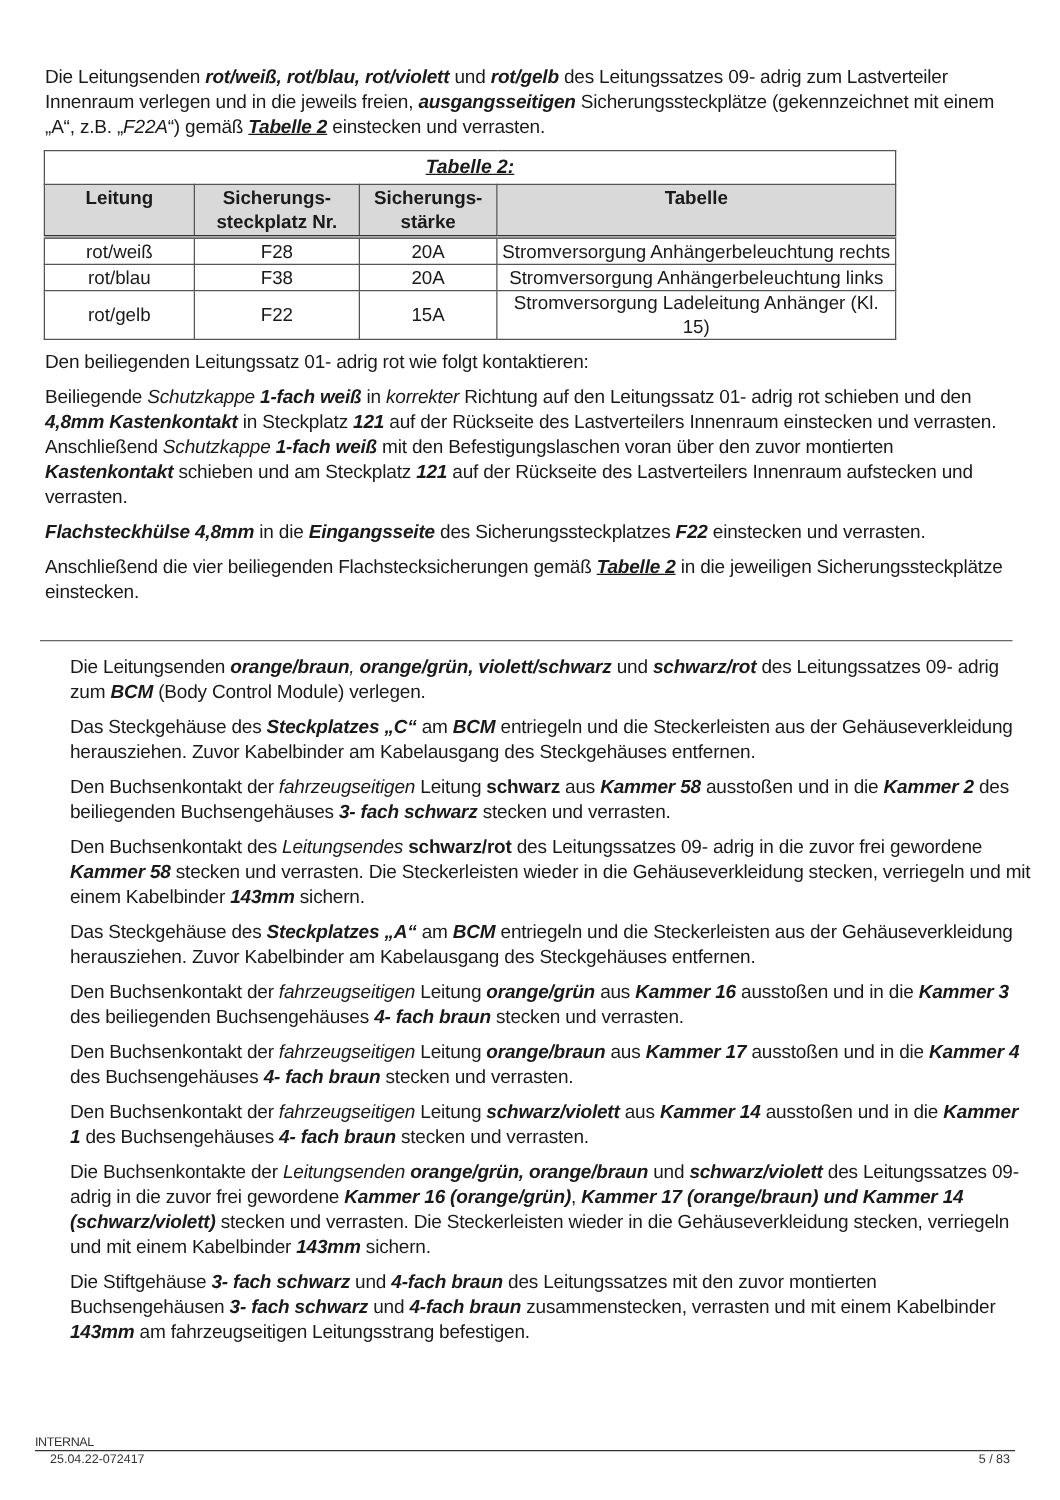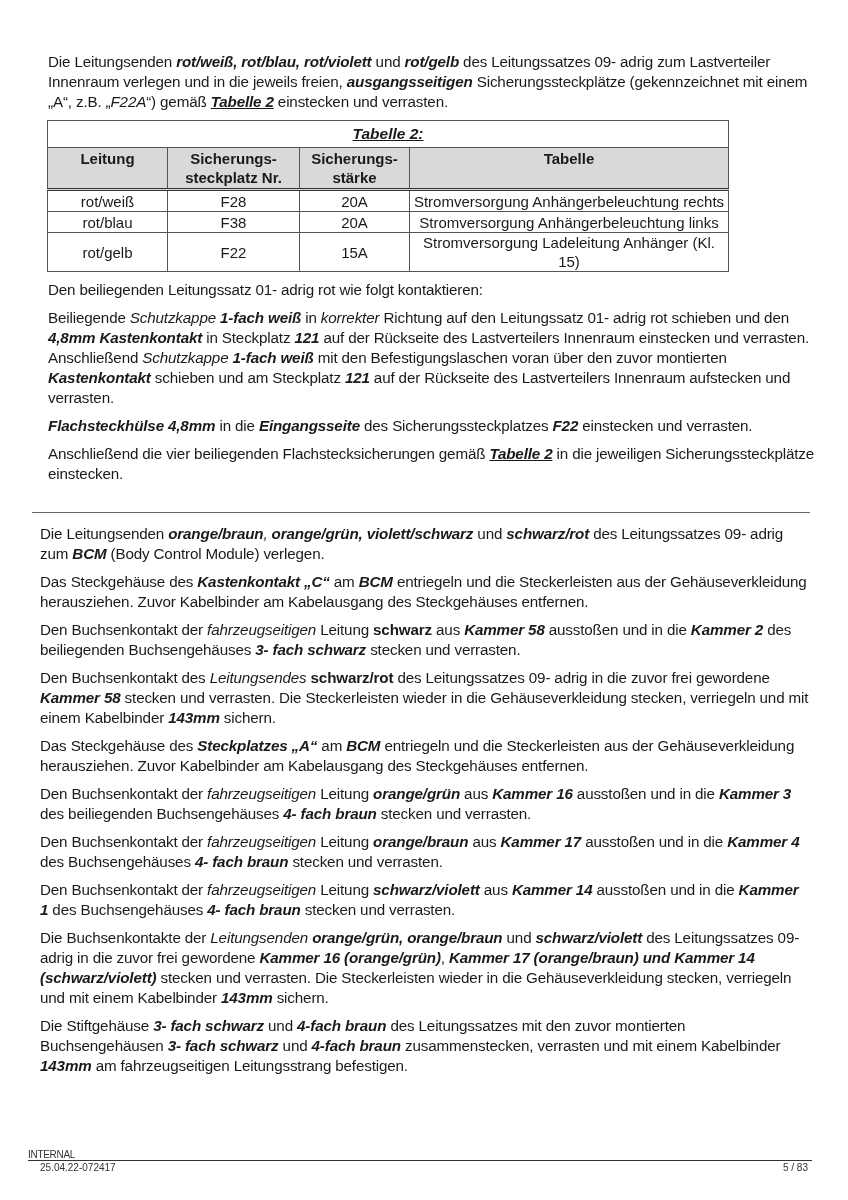--- a/index.html
+++ b/index.html
@@ -1,33 +1,33 @@
 <!DOCTYPE html>
 <html><head>
 <meta charset="utf-8">
 <style>
   html, body { margin: 0; padding: 0; background: #ffffff; }
   body { width: 848px; height: 1200px; position: relative; overflow: hidden;
          font-family: "Liberation Sans", sans-serif; color: #1a1a1a; }
-  .page { position: absolute; left: 48px; top: 52px; width: 770px; }
+  .page { position: absolute; left: 36px; top: 52px; width: 770px; }
   p { margin: 0 0 8px 0; font-size: 15.2px; line-height: 20px; letter-spacing: -0.15px; }
 
   table.t2 { border-collapse: collapse; width: 682px; margin: 3px 0 8px -1px; font-size: 15px; }
   table.t2 td, table.t2 th { border: 1px solid #555; padding: 0 4px; text-align: center; }
   table.t2 .title-cell { font-weight: bold; font-style: italic; text-decoration: underline;
         font-size: 15.5px; height: 26px; background: #fff; font-weight: bold; }
   table.t2 th { background: #d9d9d9; font-weight: bold; line-height: 19px; vertical-align: top;
         padding-top: 1px; padding-bottom: 1px; }
   table.t2 tr.head th { border-bottom: 3px double #333; }
   table.t2 td.cell { font-weight: normal; line-height: 19px; height: 20px; padding: 0 2px; }
   .col1 { width: 111px; } .col2 { width: 123px; } .col3 { width: 101px; }
 
   .divider { position: absolute; left: 32px; width: 778px; top: 512px; height: 0;
              border-top: 1px solid #666; }
-  .section2 { position: absolute; left: 40px; top: 524px; width: 770px; }
+  .section2 { position: absolute; left: 56px; top: 524px; width: 770px; }
 
   .footer-line { position: absolute; left: 28px; top: 1160px; width: 784px; border-top: 1px solid #333; }
   .footer-internal { position: absolute; left: 28px; top: 1149px; font-size: 10px; color: #333; letter-spacing: -0.3px; }
   .footer-id { position: absolute; left: 40px; top: 1162px; font-size: 10px; color: #333; }
   .footer-page { position: absolute; right: 40px; top: 1162px; font-size: 10px; color: #333; }
 </style>
 </head>
 <body>
 
 <div class="page">
@@ -72,21 +72,21 @@
       <p><span>Beiliegende </span><span style="font-style: italic;">Schutzkappe</span><span> </span><span style="font-weight: bold; font-style: italic;">1-fach weiß</span><span> in </span><span style="font-style: italic;">korrekter</span><span> Richtung auf den Leitungssatz 01- adrig rot schieben und den </span><span style="font-weight: bold; font-style: italic;">4,8mm Kastenkontakt</span><span> in Steckplatz </span><span style="font-weight: bold; font-style: italic;">121</span><span> auf der Rückseite des Lastverteilers Innenraum einstecken und verrasten. Anschließend </span><span style="font-style: italic;">Schutzkappe</span><span> </span><span style="font-weight: bold; font-style: italic;">1-fach weiß</span><span> mit den Befestigungslaschen voran über den zuvor montierten </span><span style="font-weight: bold; font-style: italic;">Kastenkontakt</span><span> schieben und am Steckplatz </span><span style="font-weight: bold; font-style: italic;">121</span><span> auf der Rückseite des Lastverteilers Innenraum aufstecken und verrasten.</span></p>
       <p><span style="font-weight: bold; font-style: italic;">Flachsteckhülse 4,8mm</span><span> in die </span><span style="font-weight: bold; font-style: italic;">Eingangsseite</span><span> des Sicherungssteckplatzes </span><span style="font-weight: bold; font-style: italic;">F22</span><span> einstecken und verrasten.</span></p>
       <p><span>Anschließend die vier beiliegenden Flachstecksicherungen gemäß </span><span style="font-weight: bold; font-style: italic; text-decoration: underline;">Tabelle 2</span><span> in die jeweiligen Sicherungssteckplätze einstecken.</span></p>
     </div>
 </div>
 
 <div class="divider"></div>
 
 <div class="section2" id="s2-paras">
     <p><span>Die Leitungsenden </span><span style="font-weight: bold; font-style: italic;">orange/braun</span><span style="font-style: italic;">, </span><span style="font-weight: bold; font-style: italic;">orange/grün, violett/schwarz</span><span> und </span><span style="font-weight: bold; font-style: italic;">schwarz/rot</span><span> des Leitungssatzes 09- adrig zum </span><span style="font-weight: bold; font-style: italic;">BCM</span><span> (Body Control Module) verlegen.</span></p>
-    <p><span>Das Steckgehäuse des </span><span style="font-weight: bold; font-style: italic;">Kastenkontakt „C“</span><span> am </span><span style="font-weight: bold; font-style: italic;">BCM</span><span> entriegeln und die Steckerleisten aus der Gehäuseverkleidung herausziehen. Zuvor Kabelbinder am Kabelausgang des Steckgehäuses entfernen.</span></p>
+    <p><span>Das Steckgehäuse des </span><span style="font-weight: bold; font-style: italic;">Steckplatzes „C“</span><span> am </span><span style="font-weight: bold; font-style: italic;">BCM</span><span> entriegeln und die Steckerleisten aus der Gehäuseverkleidung herausziehen. Zuvor Kabelbinder am Kabelausgang des Steckgehäuses entfernen.</span></p>
     <p><span>Den Buchsenkontakt der </span><span style="font-style: italic;">fahrzeugseitigen</span><span> Leitung </span><span style="font-weight: bold;">schwarz</span><span> aus </span><span style="font-weight: bold; font-style: italic;">Kammer 58</span><span> ausstoßen und in die </span><span style="font-weight: bold; font-style: italic;">Kammer 2</span><span> des beiliegenden Buchsengehäuses </span><span style="font-weight: bold; font-style: italic;">3- fach schwarz</span><span> stecken und verrasten.</span></p>
     <p><span>Den Buchsenkontakt des </span><span style="font-style: italic;">Leitungsendes</span><span> </span><span style="font-weight: bold;">schwarz/rot</span><span> des Leitungssatzes 09- adrig in die zuvor frei gewordene </span><span style="font-weight: bold; font-style: italic;">Kammer 58</span><span> stecken und verrasten. Die Steckerleisten wieder in die Gehäuseverkleidung stecken, verriegeln und mit einem Kabelbinder </span><span style="font-weight: bold; font-style: italic;">143mm</span><span> sichern.</span></p>
     <p><span>Das Steckgehäuse des </span><span style="font-weight: bold; font-style: italic;">Steckplatzes „A“</span><span> am </span><span style="font-weight: bold; font-style: italic;">BCM</span><span> entriegeln und die Steckerleisten aus der Gehäuseverkleidung herausziehen. Zuvor Kabelbinder am Kabelausgang des Steckgehäuses entfernen.</span></p>
     <p><span>Den Buchsenkontakt der </span><span style="font-style: italic;">fahrzeugseitigen</span><span> Leitung </span><span style="font-weight: bold; font-style: italic;">orange/grün</span><span> aus </span><span style="font-weight: bold; font-style: italic;">Kammer 16</span><span> ausstoßen und in die </span><span style="font-weight: bold; font-style: italic;">Kammer 3</span><span> des beiliegenden Buchsengehäuses </span><span style="font-weight: bold; font-style: italic;">4- fach braun</span><span> stecken und verrasten.</span></p>
     <p><span>Den Buchsenkontakt der </span><span style="font-style: italic;">fahrzeugseitigen</span><span> Leitung </span><span style="font-weight: bold; font-style: italic;">orange/braun</span><span> aus </span><span style="font-weight: bold; font-style: italic;">Kammer 17</span><span> ausstoßen und in die </span><span style="font-weight: bold; font-style: italic;">Kammer 4</span><span> des Buchsengehäuses </span><span style="font-weight: bold; font-style: italic;">4- fach braun</span><span> stecken und verrasten.</span></p>
     <p><span>Den Buchsenkontakt der </span><span style="font-style: italic;">fahrzeugseitigen</span><span> Leitung </span><span style="font-weight: bold; font-style: italic;">schwarz/violett</span><span> aus </span><span style="font-weight: bold; font-style: italic;">Kammer 14</span><span> ausstoßen und in die </span><span style="font-weight: bold; font-style: italic;">Kammer 1</span><span> des Buchsengehäuses </span><span style="font-weight: bold; font-style: italic;">4- fach braun</span><span> stecken und verrasten.</span></p>
     <p><span>Die Buchsenkontakte der </span><span style="font-style: italic;">Leitungsenden</span><span> </span><span style="font-weight: bold; font-style: italic;">orange/grün, orange/braun</span><span> und </span><span style="font-weight: bold; font-style: italic;">schwarz/violett</span><span> des Leitungssatzes 09- adrig in die zuvor frei gewordene </span><span style="font-weight: bold; font-style: italic;">Kammer 16 (orange/grün)</span><span>, </span><span style="font-weight: bold; font-style: italic;">Kammer 17 (orange/braun) und Kammer 14 (schwarz/violett)</span><span> stecken und verrasten. Die Steckerleisten wieder in die Gehäuseverkleidung stecken, verriegeln und mit einem Kabelbinder </span><span style="font-weight: bold; font-style: italic;">143mm</span><span> sichern.</span></p>
     <p><span>Die Stiftgehäuse </span><span style="font-weight: bold; font-style: italic;">3- fach schwarz</span><span> und </span><span style="font-weight: bold; font-style: italic;">4-fach braun</span><span> des Leitungssatzes mit den zuvor montierten Buchsengehäusen </span><span style="font-weight: bold; font-style: italic;">3- fach schwarz</span><span> und </span><span style="font-weight: bold; font-style: italic;">4-fach braun</span><span> zusammenstecken, verrasten und mit einem Kabelbinder </span><span style="font-weight: bold; font-style: italic;">143mm</span><span> am fahrzeugseitigen Leitungsstrang befestigen.</span></p>
   </div>
 

